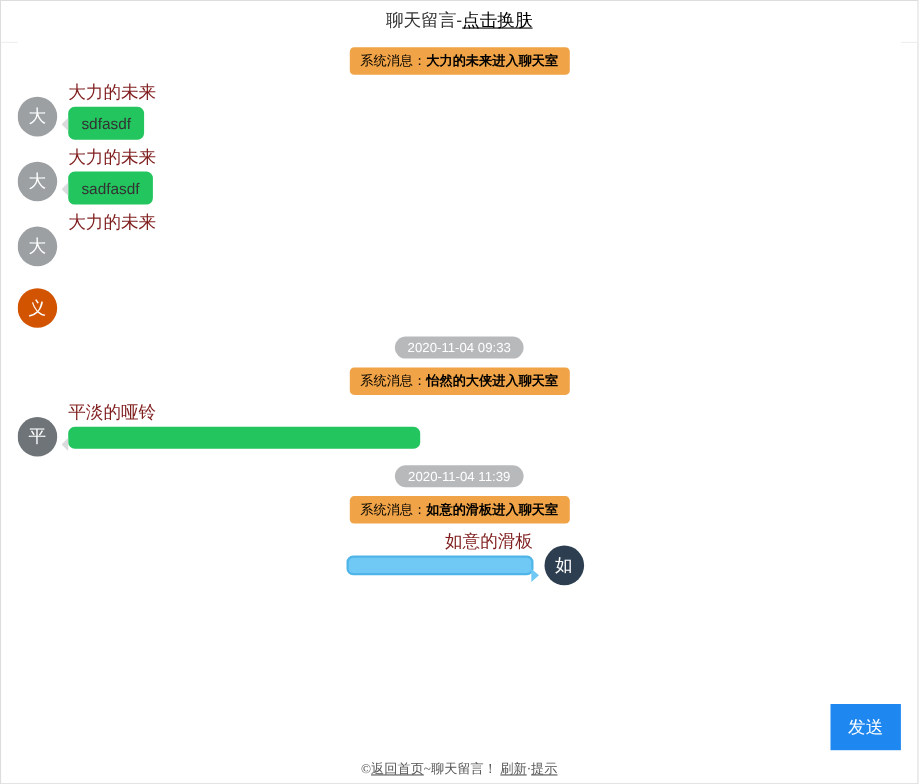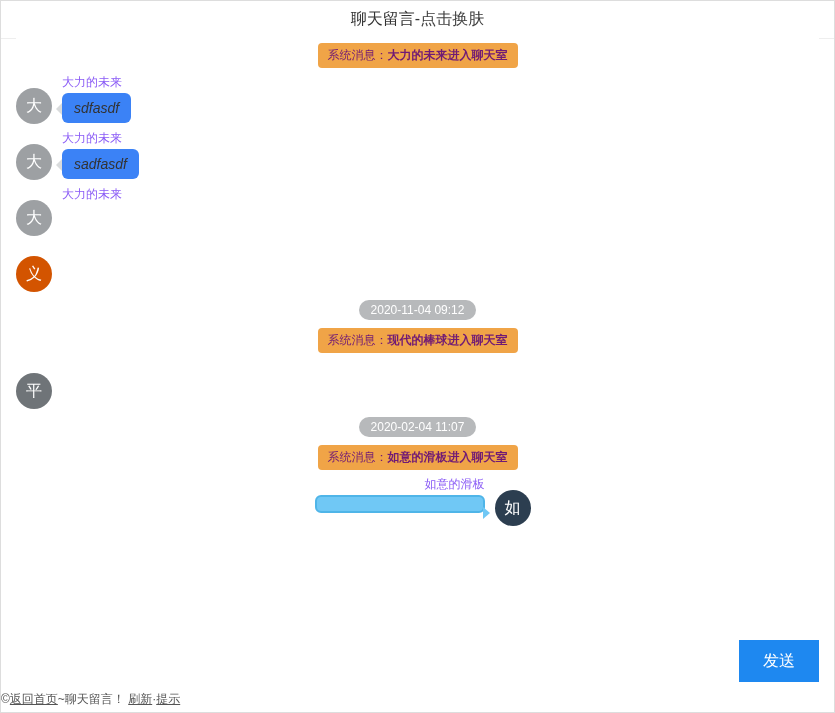--- a/index.html
+++ b/index.html
@@ -13,35 +13,35 @@
     border: 1px solid #ddd;
   }
   .header {
     text-align: center;
     padding: 8px 0;
     font-size: 16px;
     color: #333;
     background: #fff;
     border-bottom: 1px solid #eee;
   }
-  .header a { color: #404040; cursor: pointer; }
+  .header a { color: #000000; text-decoration: underline; cursor: pointer; }
   .chat-area {
     position: absolute;
     top: 36px;
     left: 15px;
     right: 15px;
     bottom: 75px;
     overflow: hidden;
     background: #fff;
   }
   .sys-row { text-align: center; margin: 6px 0; }
   .sys-msg {
     display: inline-block;
     background: #f0a447;
-    color: #701a75;
+    color: #000000;
     font-size: 12px;
     padding: 4px 10px;
     border-radius: 4px;
   }
   .sys-msg .bold { font-weight: bold; }
   .time-row { text-align: center; margin: 8px 0; }
   .time-pill {
     display: inline-block;
     background: #b7b9bb;
     color: #fff;
@@ -58,32 +58,32 @@
     color: #fff;
     display: flex;
     align-items: center;
     justify-content: center;
     font-size: 16px;
     flex-shrink: 0;
     margin-top: 14px;
   }
   .msg-body { margin: 0 10px; max-width: 600px; }
   .msg-row.right .msg-body { text-align: right; }
-  .username { font-size: 12px; color: #8b5cf6; margin-bottom: 2px; }
+  .username { font-size: 16px; color: #7f1d1d; margin-bottom: 2px; }
   .bubble {
     display: inline-block;
     position: relative;
     padding: 7px 12px;
     border-radius: 6px;
     font-size: 14px;
     color: #333;
     text-align: left;
     min-height: 18px;
   }
-  .bubble.grey { background: #3b82f6; font-style: italic; }
+  .bubble.grey { background: #22c55e; }
   .bubble.blue { background: #70c8f5; border: 2px solid #4fb5e8; }
   .bubble.grey::before {
     content: "";
     position: absolute;
     left: -6px; top: 10px;
     border-width: 6px 6px 6px 0;
     border-style: solid;
     border-color: transparent #d9dbdc transparent transparent;
   }
   .msg-row.right .bubble.blue::after {
@@ -105,32 +105,34 @@
   .input-box {
     flex: 1;
     border: none;
     outline: none;
     font-size: 14px;
     padding: 0 8px;
     color: #999;
     background: #fff;
   }
   .send-btn {
-    width: 80px;
+    width: 64px;
     background: #1e88f0;
     color: #fff;
     border: none;
     font-size: 16px;
     cursor: pointer;
   }
   .footer {
     position: absolute;
     left: 0; right: 0; bottom: 4px;
+    text-align: center;
     font-size: 12px;
     color: #555;
+    font-family: Liberation Serif, serif;
   }
   .footer a { color: #555; text-decoration: underline; cursor: pointer; }
   .empty-bubble { min-width: 140px; min-height: 18px; }
   .empty-blue { min-width: 170px; min-height: 18px; }
 </style>
 </head>
 <body>
 
 <div class="header">
   <span>聊天留言-</span><a>点击换肤</a>
@@ -146,26 +148,27 @@
       <div class="avatar" style="background: rgb(157, 160, 163);">大</div>
       <div class="msg-body"><div class="username">大力的未来</div><div class="bubble grey">sadfasdf</div></div>
     </div>
     <div class="msg-row left">
       <div class="avatar" style="background: rgb(157, 160, 163);">大</div>
       <div class="msg-body"><div class="username">大力的未来</div></div>
     </div>
     <div class="msg-row left">
       <div class="avatar" style="background: rgb(211, 84, 0);">义</div>
     </div>
-    <div class="time-row"><span class="time-pill">2020-11-04 09:12</span></div>
-    <div class="sys-row"><span class="sys-msg"><span>系统消息：</span><span class="bold">现代的棒球进入聊天室</span></span></div>
+    <div class="time-row"><span class="time-pill">2020-11-04 09:33</span></div>
+    <div class="sys-row"><span class="sys-msg"><span>系统消息：</span><span class="bold">怡然的大侠进入聊天室</span></span></div>
     <div class="msg-row left">
       <div class="avatar" style="background: rgb(111, 116, 120);">平</div>
+      <div class="msg-body"><div class="username">平淡的哑铃</div><div class="bubble grey faded"></div></div>
     </div>
-    <div class="time-row"><span class="time-pill">2020-02-04 11:07</span></div>
+    <div class="time-row"><span class="time-pill">2020-11-04 11:39</span></div>
     <div class="sys-row"><span class="sys-msg"><span>系统消息：</span><span class="bold">如意的滑板进入聊天室</span></span></div>
     <div class="msg-row right">
       <div class="msg-body"><div class="username">如意的滑板</div><div class="bubble blue empty-blue"></div></div>
       <div class="avatar" style="background: rgb(44, 62, 80);">如</div>
     </div>
   </div>
 
 <div class="input-bar">
   <input class="input-box" placeholder="" style="">
   <button class="send-btn">发送</button>

